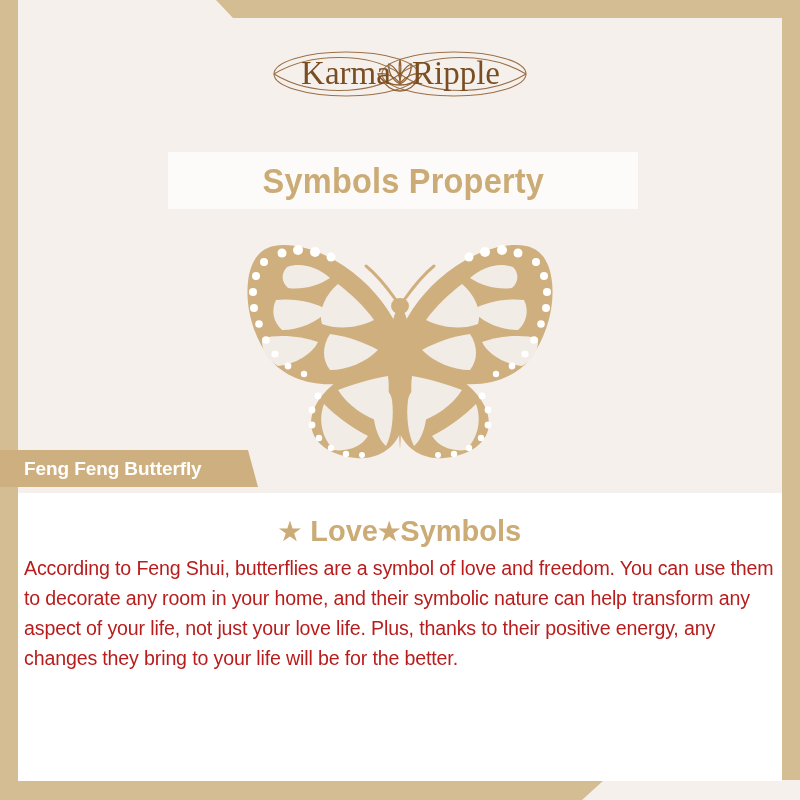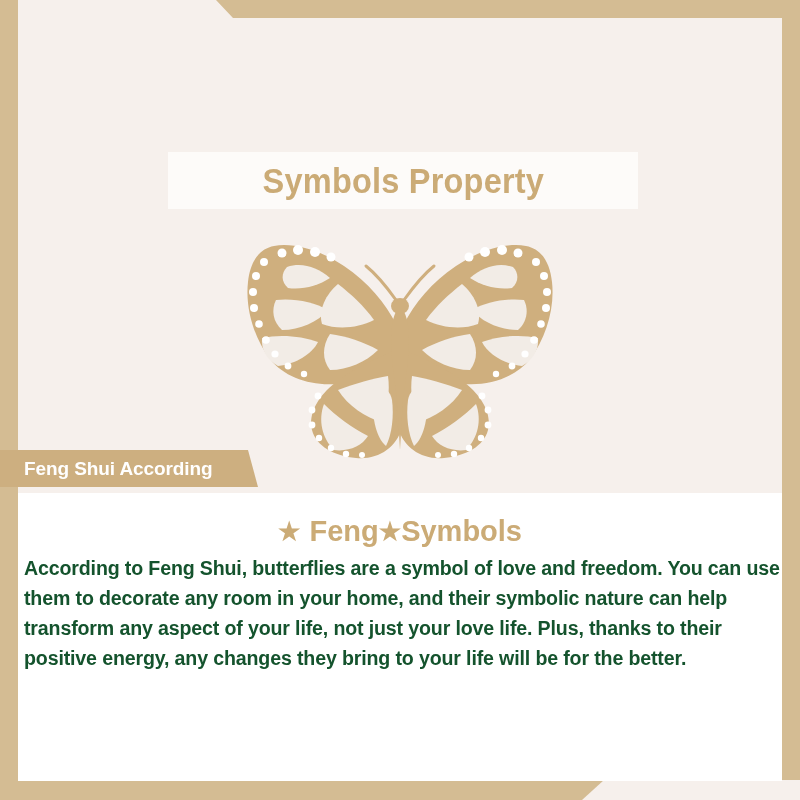--- a/index.html
+++ b/index.html
@@ -82,37 +82,57 @@
     color:#cbab76;font-weight:bold;font-size:29px;
     font-family:"Liberation Sans",sans-serif;white-space:nowrap;
   }
   .lf-heading .star{font-size:25px;line-height:1;}
   .lf-gap{display:inline-block;width:9px;}
 
   
   .body-copy{
     position:absolute;left:24px;top:553px;width:756px;
     font-family:"Liberation Sans",sans-serif;
-    font-size:19.6px;font-weight:bold;color:#14532d;
+    font-size:19.6px;font-weight:normal;color:#b91c1c;
     line-height:30px;letter-spacing:-.15px;text-align:left;
   }
 </style>
 </head>
 <body>
 
 <div class="page">
 
   <div class="cream-plate"></div>
   <div class="left-edge"></div>
   <div class="right-edge"></div>
   <div class="bottom-bar"></div>
   <div class="bottom-cream"></div>
 
   <div class="white-panel"></div>
 
+  <div class="logo">
+    <svg width="300" height="76" viewBox="0 0 300 76">
+      <g fill="none" stroke="#8a5a2b" stroke-width="1.1" opacity=".85">
+        <ellipse cx="96" cy="38" rx="72" ry="22"></ellipse>
+        <ellipse cx="204" cy="38" rx="72" ry="22"></ellipse>
+        <path d="M24 38 C60 16 120 16 150 38 C180 60 240 60 276 38"></path>
+        <path d="M24 38 C60 60 120 60 150 38 C180 16 240 16 276 38"></path>
+      </g>
+      <g fill="none" stroke="#8a5a2b" stroke-width="1.3" opacity=".95">
+        <path d="M150 48 C142 44 138 36 139 28 C145 31 149 37 150 44"></path>
+        <path d="M150 48 C158 44 162 36 161 28 C155 31 151 37 150 44"></path>
+        <path d="M150 49 C150 41 152 31 150 24 C148 31 150 41 150 49"></path>
+        <path d="M150 49 C140 49 131 45 128 38 C136 36 145 41 150 47"></path>
+        <path d="M150 49 C160 49 169 45 172 38 C164 36 155 41 150 47"></path>
+        <path d="M131 42 C136 51 143 55 150 55 C157 55 164 51 169 42"></path>
+      </g>
+      <text x="96" y="48" text-anchor="middle" font-family="Liberation Serif, serif" font-size="33" fill="#7a4e23">Karma</text>
+      <text x="206" y="48" text-anchor="middle" font-family="Liberation Serif, serif" font-size="33" fill="#7a4e23">Ripple</text>
+    </svg>
+  </div>
 
   <div class="title-banner">
     <div class="title-text">Symbols Property</div>
   </div>
 
   <div class="butterfly">
     <svg viewBox="0 0 364 228">
       <g fill="#cfaf7e">
 
         <path d="M178 86
@@ -220,26 +240,26 @@
         <ellipse cx="182" cy="68" rx="9" ry="8"></ellipse>
       </g>
       <g fill="none" stroke="#cfaf7e" stroke-width="3" stroke-linecap="round">
         <path d="M178 62 C168 48 158 36 148 28"></path>
         <path d="M186 62 C196 48 206 36 216 28"></path>
       </g>
     </svg>
   </div>
 
   <div class="ribbon">
-    <span class="ribbon-text">Feng Shui According</span>
+    <span class="ribbon-text">Feng Feng Butterfly</span>
   </div>
 
   <div class="lf-heading">
     <span class="star">★</span>
     <span class="lf-gap"></span>
-    <span>Feng</span>
+    <span>Love</span>
     <span class="star">★</span>
     <span>Symbols</span>
   </div>
 
   <div class="body-copy">According to Feng Shui, butterflies are a symbol of love and freedom. You can use them to decorate any room in your home, and their symbolic nature can help transform any aspect of your life, not just your love life. Plus, thanks to their positive energy, any changes they bring to your life will be for the better.</div>
 
 </div>
 
 </body></html>

